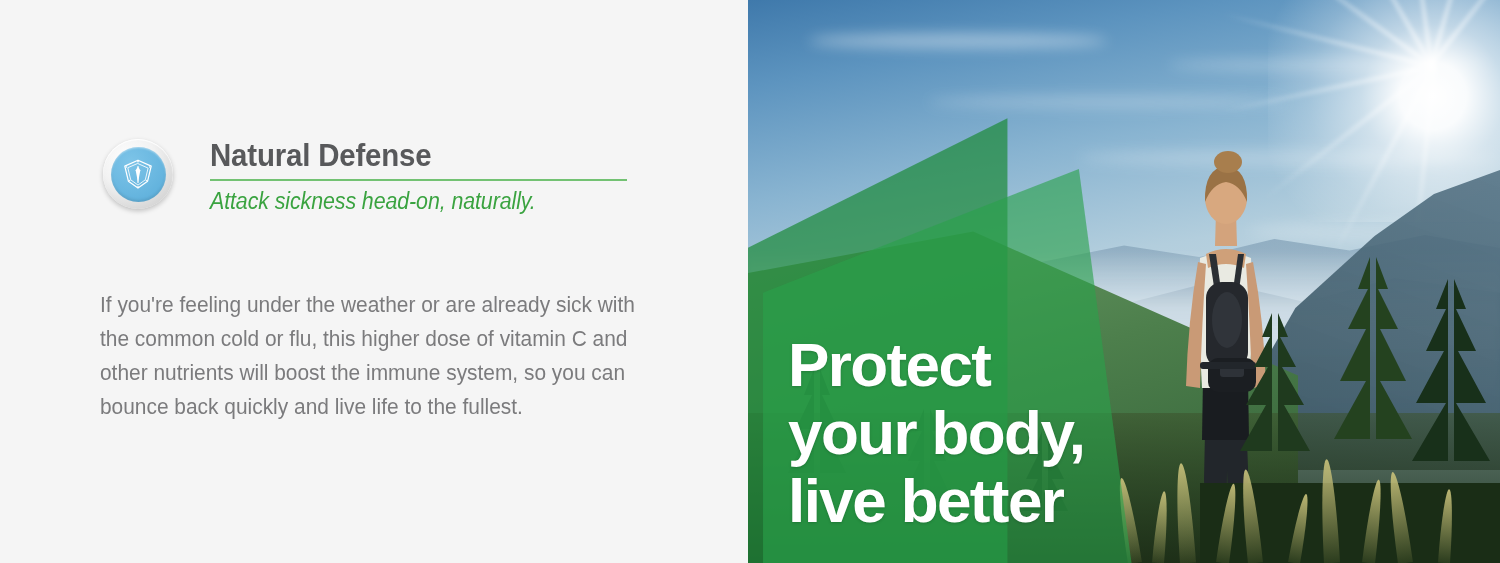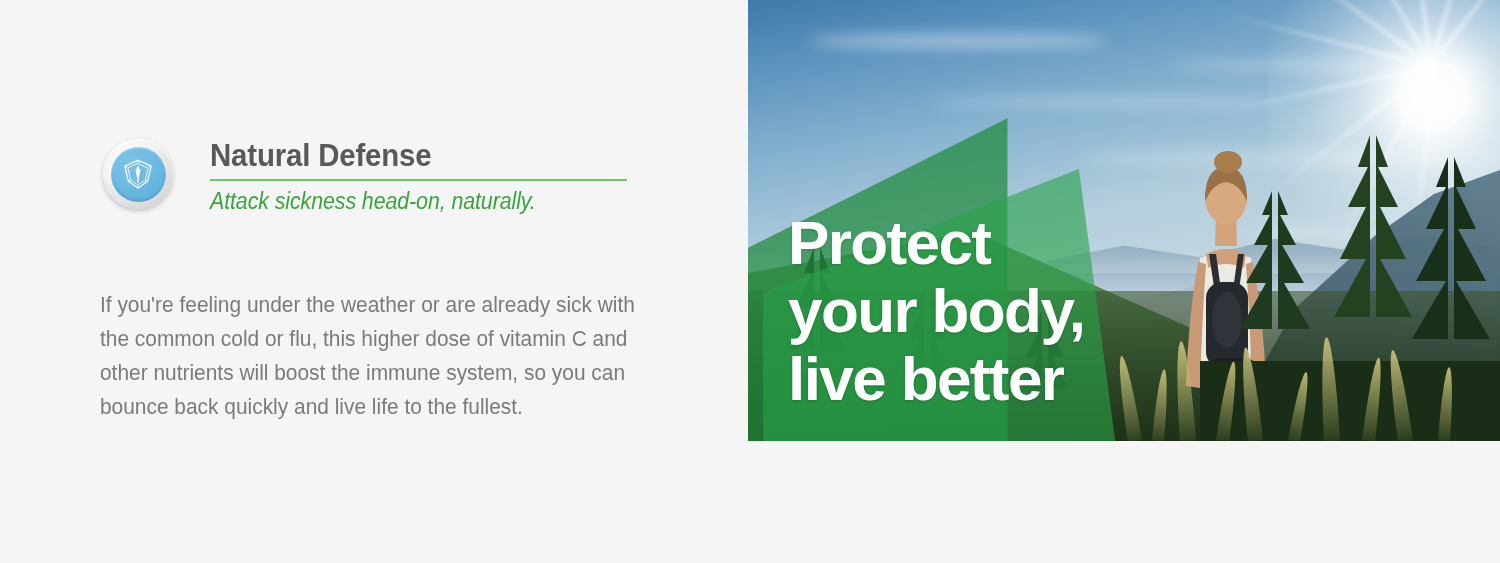--- a/index.html
+++ b/index.html
@@ -62,21 +62,21 @@
   #body-copy {
     position:absolute; left:100px; top:268px; width:585px;
     font-family:"Liberation Sans Narrow","Liberation Sans",sans-serif;
     font-size:22px; line-height:34px; color:#7b7b7d;
     transform:scaleX(0.95); transform-origin:left top;
   }
 
   
   #hero-panel {
     position:absolute; left:748px; top:0;
-    width:752px; height:441px; overflow:hidden;
+    width:752px; height:563px; overflow:hidden;
     background:#8fb2c9;
   }
   #hero-photo { position:absolute; inset:0; }
 
   
   .sky {
     position:absolute; left:0; top:0; width:100%; height:62%;
     background:linear-gradient(170deg,
       #3f79ab 0%, #5d94bf 18%, #89b4d1 42%, #b3cedd 66%, #cfdde4 100%);
   }

